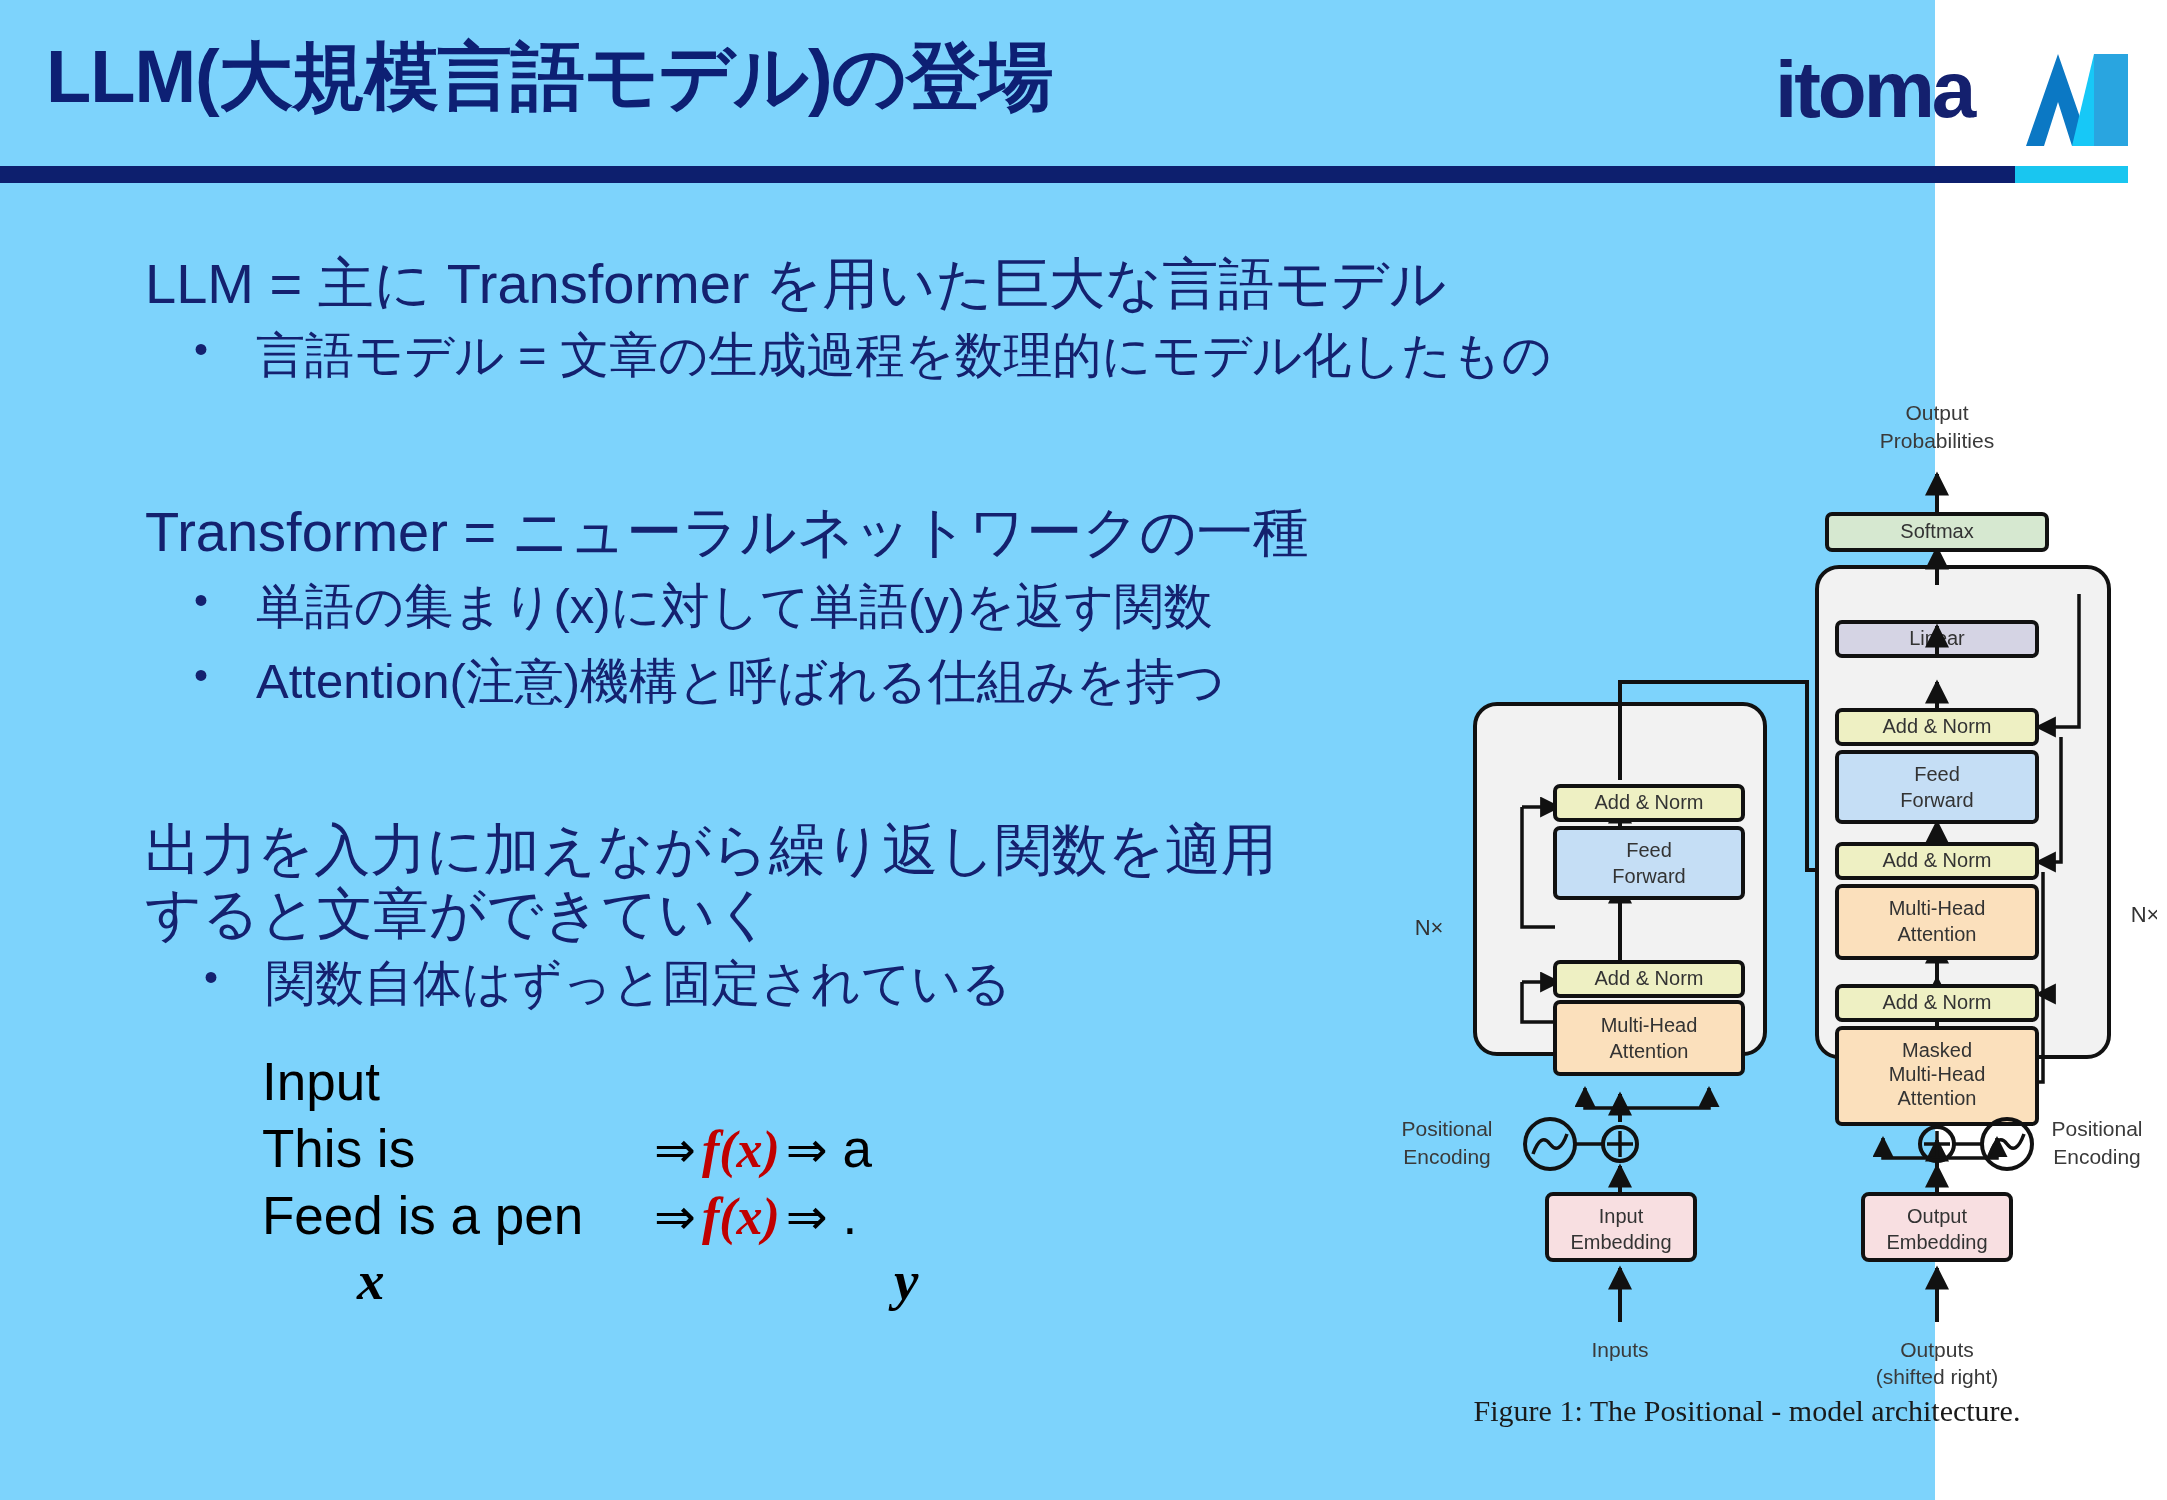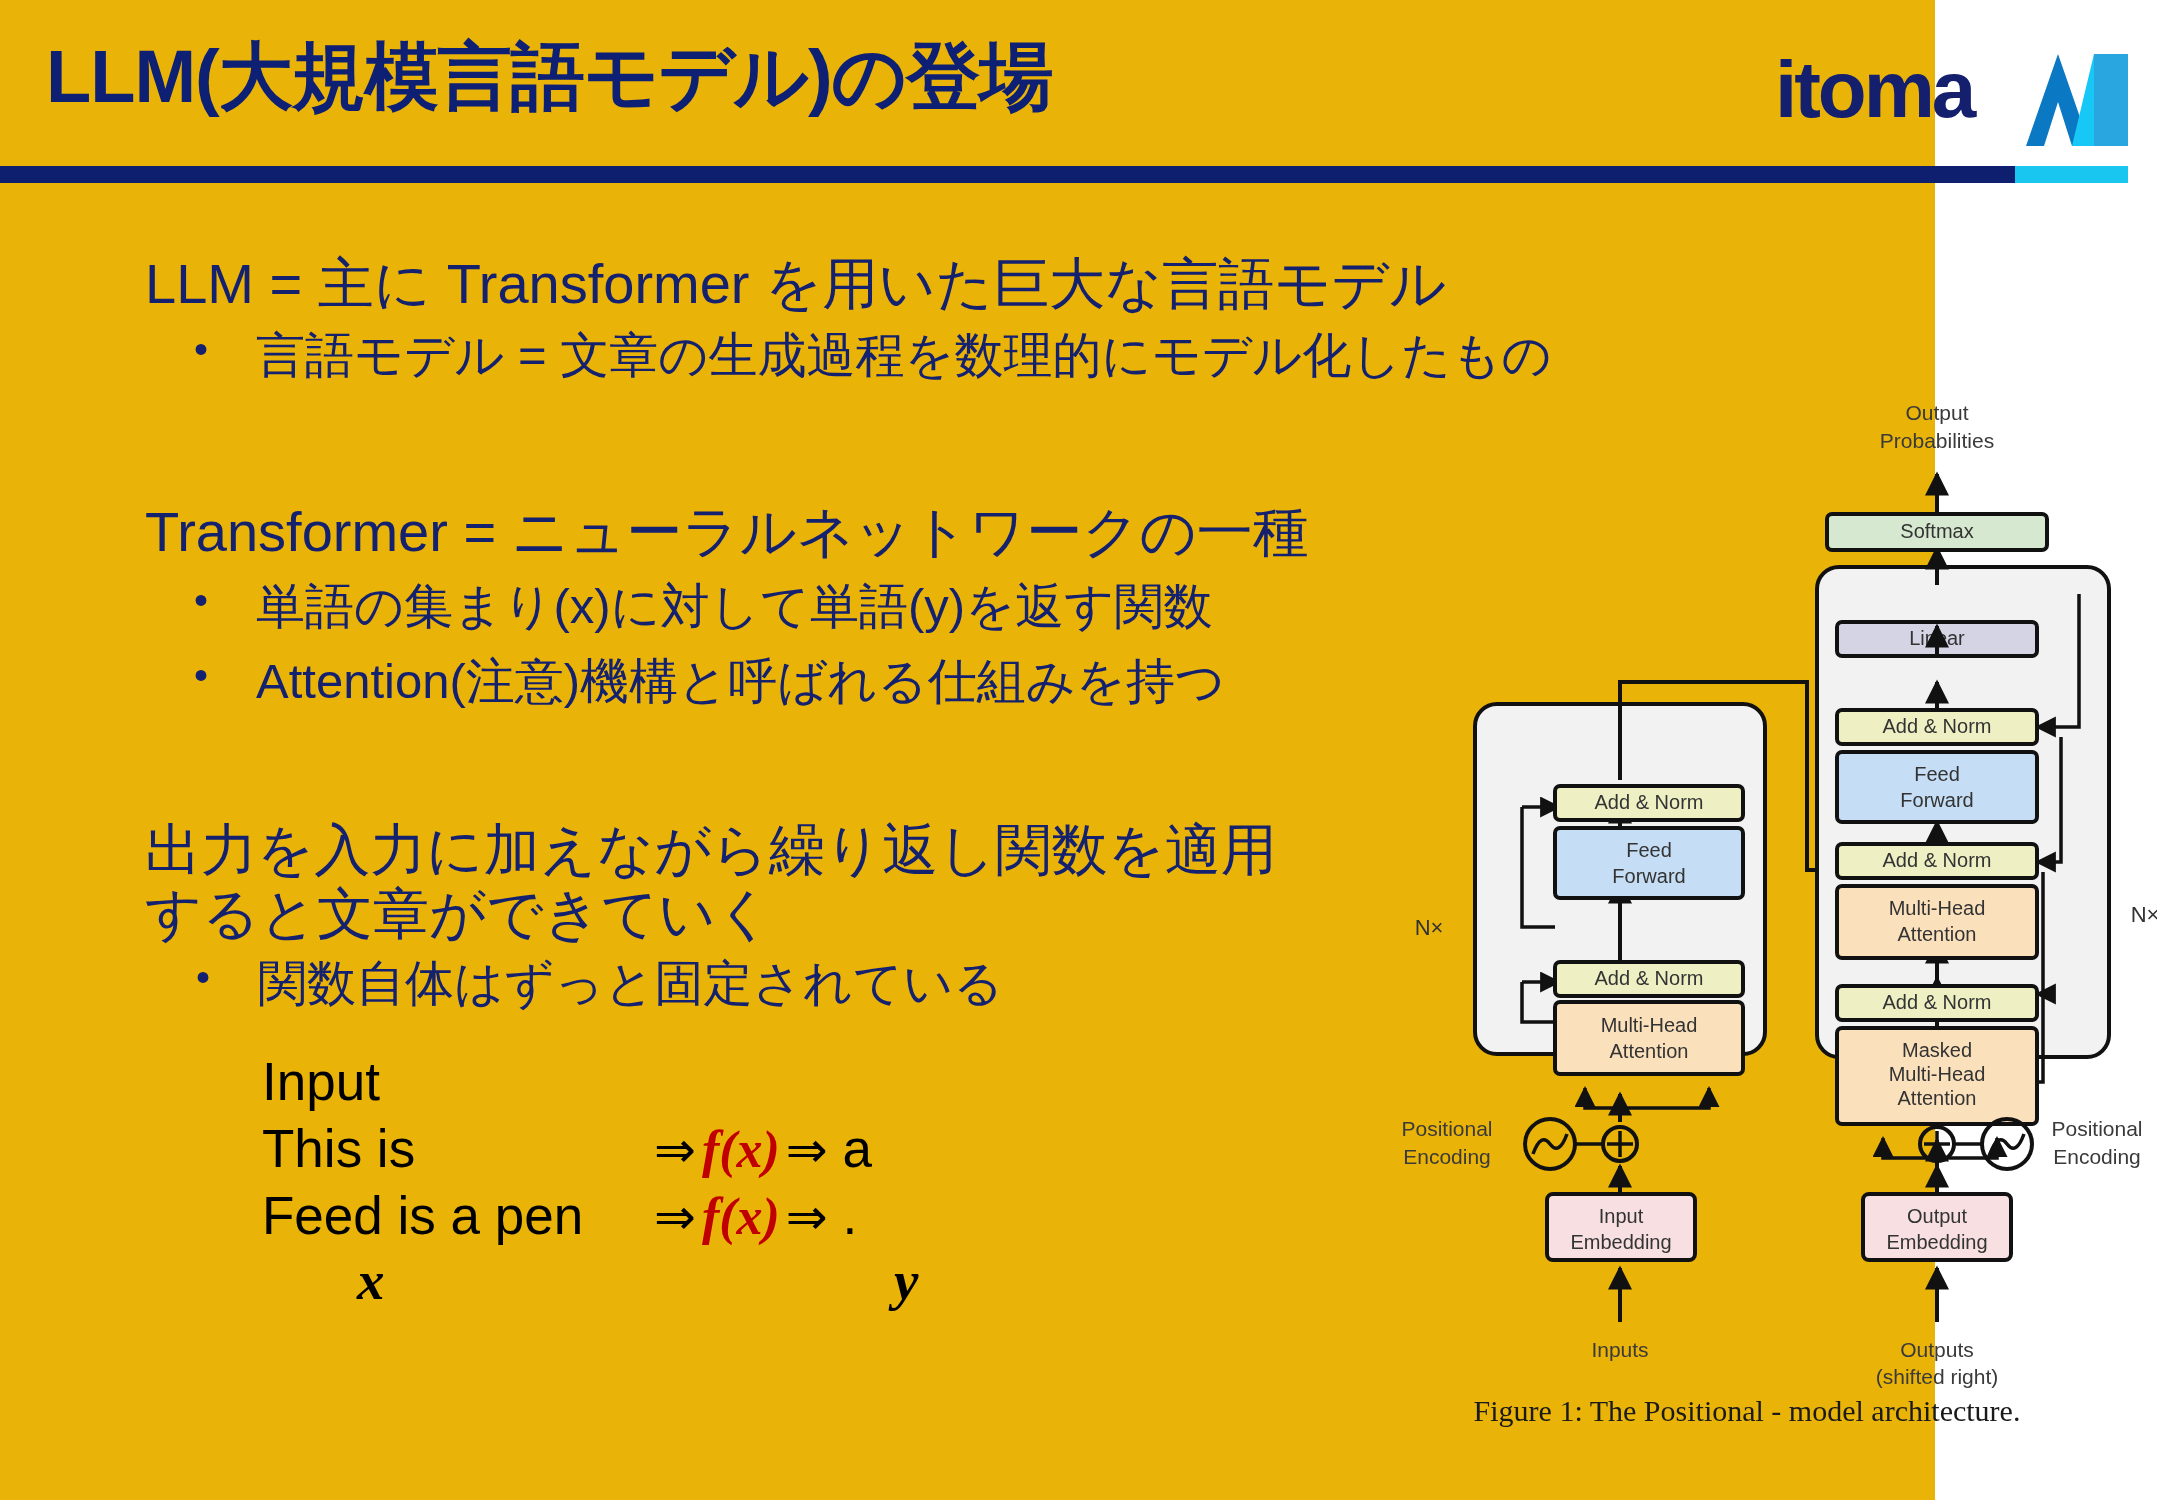--- a/index.html
+++ b/index.html
@@ -1,20 +1,20 @@
 <!DOCTYPE html>
 <html lang="ja"><head>
 <meta charset="utf-8">
 <title>LLM slide</title>
 <style>
   html,body{margin:0;padding:0;background:#fff;}
   body{width:2167px;height:1500px;overflow:hidden;
        font-family:"Liberation Sans","DejaVu Sans",sans-serif;}
 
-  .slide{position:relative;width:1935px;height:1500px;background:#eab308;}
+  .slide{position:relative;width:1935px;height:1500px;background:#7dd3fc;}
 
   
   .slide-title{
     position:absolute;left:46px;top:38px;
     font-size:74px;font-weight:bold;color:#0d2074;
     letter-spacing:-1px;white-space:nowrap;line-height:1.05;
   }
   .title-rule{
     position:absolute;left:0;top:166px;width:2015px;height:17px;background:#0d1f6e;
   }
@@ -99,21 +99,21 @@
   <div class="body-wrap">
 
     <div class="lead" style="left:145px;top:252px;">LLM = 主に Transformer を用いた巨大な言語モデル</div>
     <div class="bullet" style="left:178px;top:327px;">言語モデル = 文章の生成過程を数理的にモデル化したもの</div>
 
     <div class="lead" style="left:145px;top:500px;">Transformer = ニューラルネットワークの一種</div>
     <div class="bullet" style="left:178px;top:578px;">単語の集まり(x)に対して単語(y)を返す関数</div>
     <div class="bullet" style="left:178px;top:653px;">Attention(注意)機構と呼ばれる仕組みを持つ</div>
 
     <div class="lead two-line" style="left:145px;top:818px;width:1180px;">出力を入力に加えながら繰り返し関数を適用すると文章ができていく</div>
-    <div class="bullet" style="left:180px;top:955px;">関数自体はずっと固定されている</div>
+    <div class="bullet" style="left:188px;top:955px;">関数自体はずっと固定されている</div>
   </div>
 
   <div class="example">
 
     <div class="ex-row">
       <span class="ex-x">Input</span>
     </div>
 
     <div class="ex-row">
       <span class="ex-x">This is</span>

